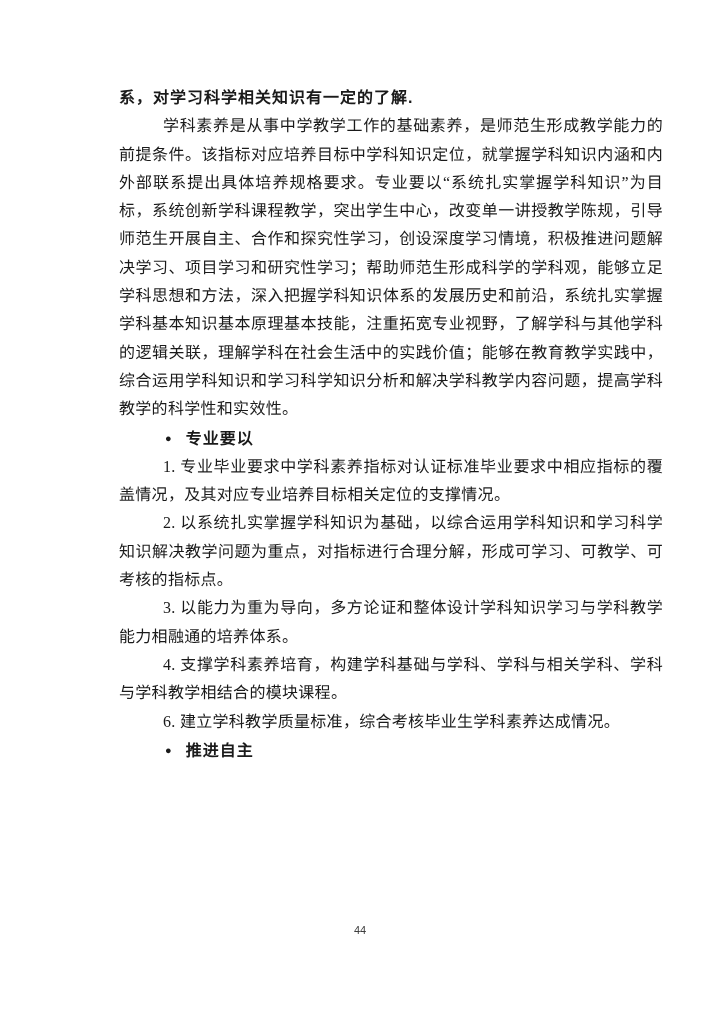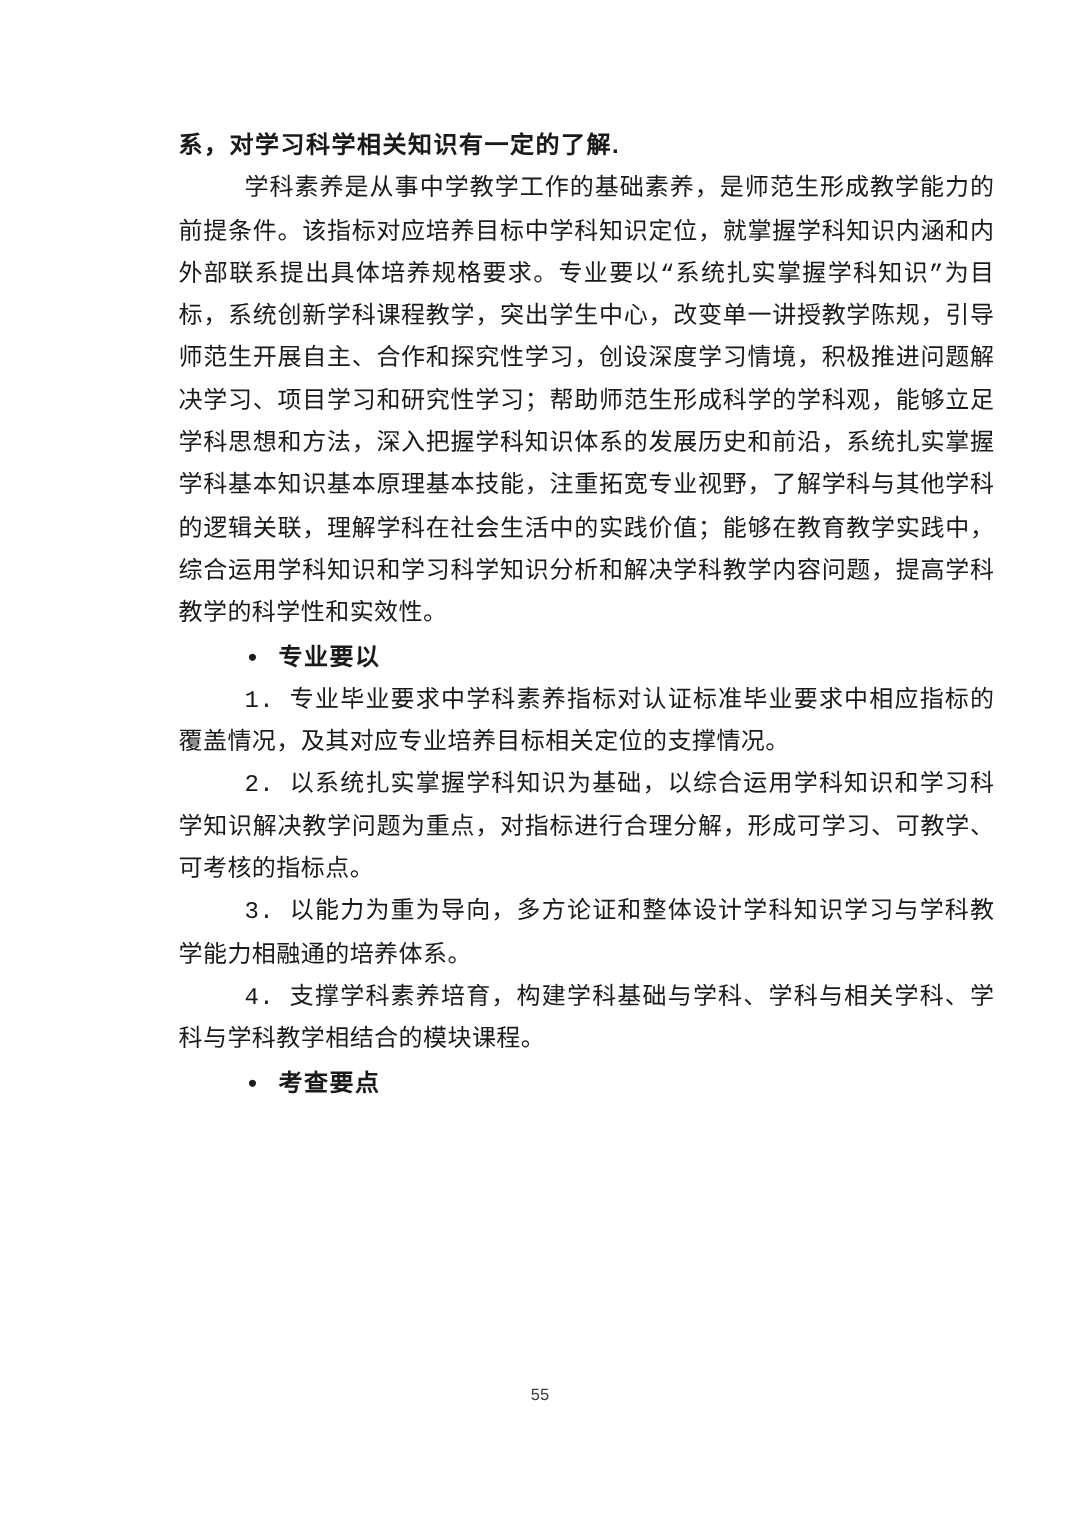--- a/index.html
+++ b/index.html
@@ -45,21 +45,20 @@
   .section-heading .bullet {
     display: inline-block;
     font-size: 11px;
     margin-right: 13px;
     vertical-align: 2px;
   }
   .para, .item {
     margin: 0;
     text-indent: 44px;
     letter-spacing: 0.3px;
-    font-family: Liberation Mono, monospace;
   }
   .page-number {
     position: absolute;
     top: 924px;
     left: 0;
     width: 100%;
     text-align: center;
     font-family: "Liberation Sans", sans-serif;
     font-size: 11px;
     color: #3d3d3d;
@@ -77,22 +76,23 @@
     <p class="para">学科素养是从事中学教学工作的基础素养，是师范生形成教学能力的前提条件。该指标对应培养目标中学科知识定位，就掌握学科知识内涵和内外部联系提出具体培养规格要求。专业要以“系统扎实掌握学科知识”为目标，系统创新学科课程教学，突出学生中心，改变单一讲授教学陈规，引导师范生开展自主、合作和探究性学习，创设深度学习情境，积极推进问题解决学习、项目学习和研究性学习；帮助师范生形成科学的学科观，能够立足学科思想和方法，深入把握学科知识体系的发展历史和前沿，系统扎实掌握学科基本知识基本原理基本技能，注重拓宽专业视野，了解学科与其他学科的逻辑关联，理解学科在社会生活中的实践价值；能够在教育教学实践中，综合运用学科知识和学习科学知识分析和解决学科教学内容问题，提高学科教学的科学性和实效性。</p>
 
     <div class="section-heading">
       <span class="bullet">●</span><span>专业要以</span>
     </div>
 
     <p class="item">1. 专业毕业要求中学科素养指标对认证标准毕业要求中相应指标的覆盖情况，及其对应专业培养目标相关定位的支撑情况。</p>
     <p class="item">2. 以系统扎实掌握学科知识为基础，以综合运用学科知识和学习科学知识解决教学问题为重点，对指标进行合理分解，形成可学习、可教学、可考核的指标点。</p>
     <p class="item">3. 以能力为重为导向，多方论证和整体设计学科知识学习与学科教学能力相融通的培养体系。</p>
     <p class="item">4. 支撑学科素养培育，构建学科基础与学科、学科与相关学科、学科与学科教学相结合的模块课程。</p>
+    <p class="item">6. 建立学科教学质量标准，综合考核毕业生学科素养达成情况。</p>
 
     <div class="section-heading">
-      <span class="bullet">●</span><span>考查要点</span>
+      <span class="bullet">●</span><span>推进自主</span>
     </div>
 
 
   </div>
 
-  <div class="page-number">55</div>
+  <div class="page-number">44</div>
 </div>
 
 </body></html>

